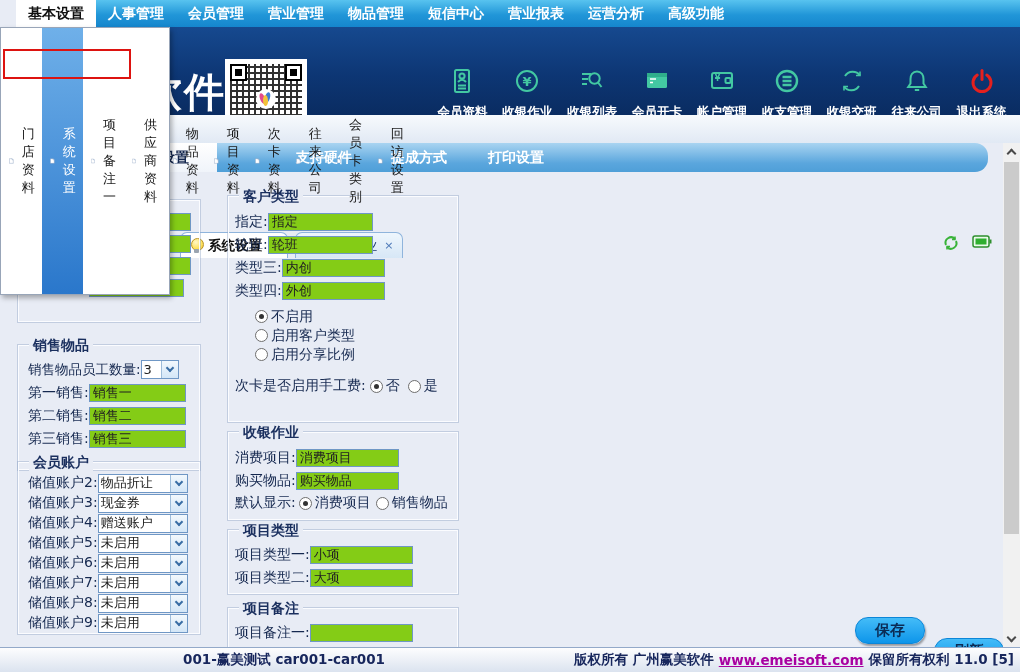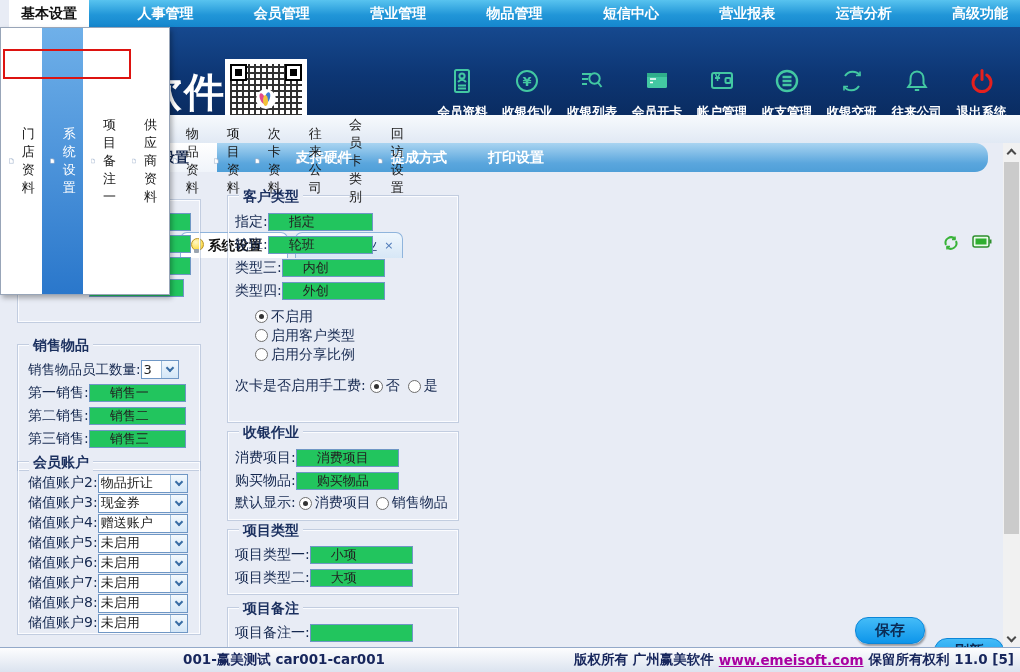--- a/index.html
+++ b/index.html
@@ -3,23 +3,23 @@
 <meta charset="utf-8">
 <style>
   * { box-sizing: border-box; }
   html,body { margin:0; padding:0; }
   body {
     width:1020px; height:672px; position:relative; overflow:hidden;
     font-family:"DejaVu Sans","Liberation Sans",sans-serif;
     background:#e8ecf5;
   }
   
-  .menubar { position:absolute; top:0; left:9px; right:0; height:27px;
+  .menubar { position:absolute; top:0; left:16px; right:0; height:27px;
     background:linear-gradient(#58c3ef,#2196d8 55%,#1586cd);
-    display:flex; z-index:40;justify-content:space-between; }
+    display:flex; z-index:40; }
   .mi { width:80px; display:flex; align-items:center; justify-content:center;
     color:#fff; font-size:14px; font-weight:bold; cursor:default; }
   .mi.active { background:#fff; color:#111; }
   
   .hdr { position:absolute; top:27px; left:0; right:0; height:88px;
     background:linear-gradient(#16498f,#0d3674 55%,#0a2c61); }
   .logo-cn { position:absolute; left:58px; top:38px; font-size:40px; font-weight:bold;
     color:#fff; letter-spacing:2px; white-space:nowrap; }
   .logo-dom { position:absolute; left:95px; top:86px; font-size:20px; font-style:italic;
     color:#e8eef8; white-space:nowrap; }
@@ -64,21 +64,21 @@
     background:linear-gradient(#ffffff,#f0f4fa); display:flex; align-items:center; justify-content:center;
     font-weight:bold; color:#15284f; font-size:14px; z-index:5; }
   .sublabel { position:absolute; top:143px; height:29px; display:flex; align-items:center;
     color:#fff; font-weight:bold; font-size:14px; z-index:6; cursor:default; }
   
   .fs { position:absolute; border:1px solid #fbfcff; box-shadow:0 0 0 1px rgba(148,168,200,.45); }
   .lg { position:absolute; top:-9px; left:10px; background:#e8ecf5; padding:0 4px;
     font-weight:bold; font-size:14px; color:#1a2f5e; white-space:nowrap; }
   .frow { display:flex; align-items:center; font-size:14px; color:#15284f; white-space:nowrap; }
   input.tx { height:18px; border:1px solid #6f97c5; font-size:13px; font-family:inherit;
-    padding:0 20px; background:#22c55e; color:#222; }
+    padding:0 3px; background:#84cc16; color:#222; }
   .sel { display:inline-flex; height:19px; border:1px solid #6f97c5; background:#fff; }
   .sel .sv { font-size:13px; padding:0 2px; display:flex; align-items:center; color:#222; flex:1; }
   .sel .sb { width:17px; background:linear-gradient(#f2f8fd,#d3e6f7); border-left:1px solid #9dbcda;
     display:flex; align-items:center; justify-content:center; }
   .sb i { width:6px; height:6px; border-right:2px solid #3a6ea5; border-bottom:2px solid #3a6ea5;
     transform:rotate(45deg); margin-top:-3px; }
   .rd { width:13px; height:13px; border-radius:50%; border:1px solid #6e6e6e; background:#fff;
     display:inline-block; position:relative; margin-right:3px; flex:none; }
   .rd.on::after { content:""; position:absolute; left:3px; top:3px; width:5px; height:5px;
     border-radius:50%; background:#333; }

